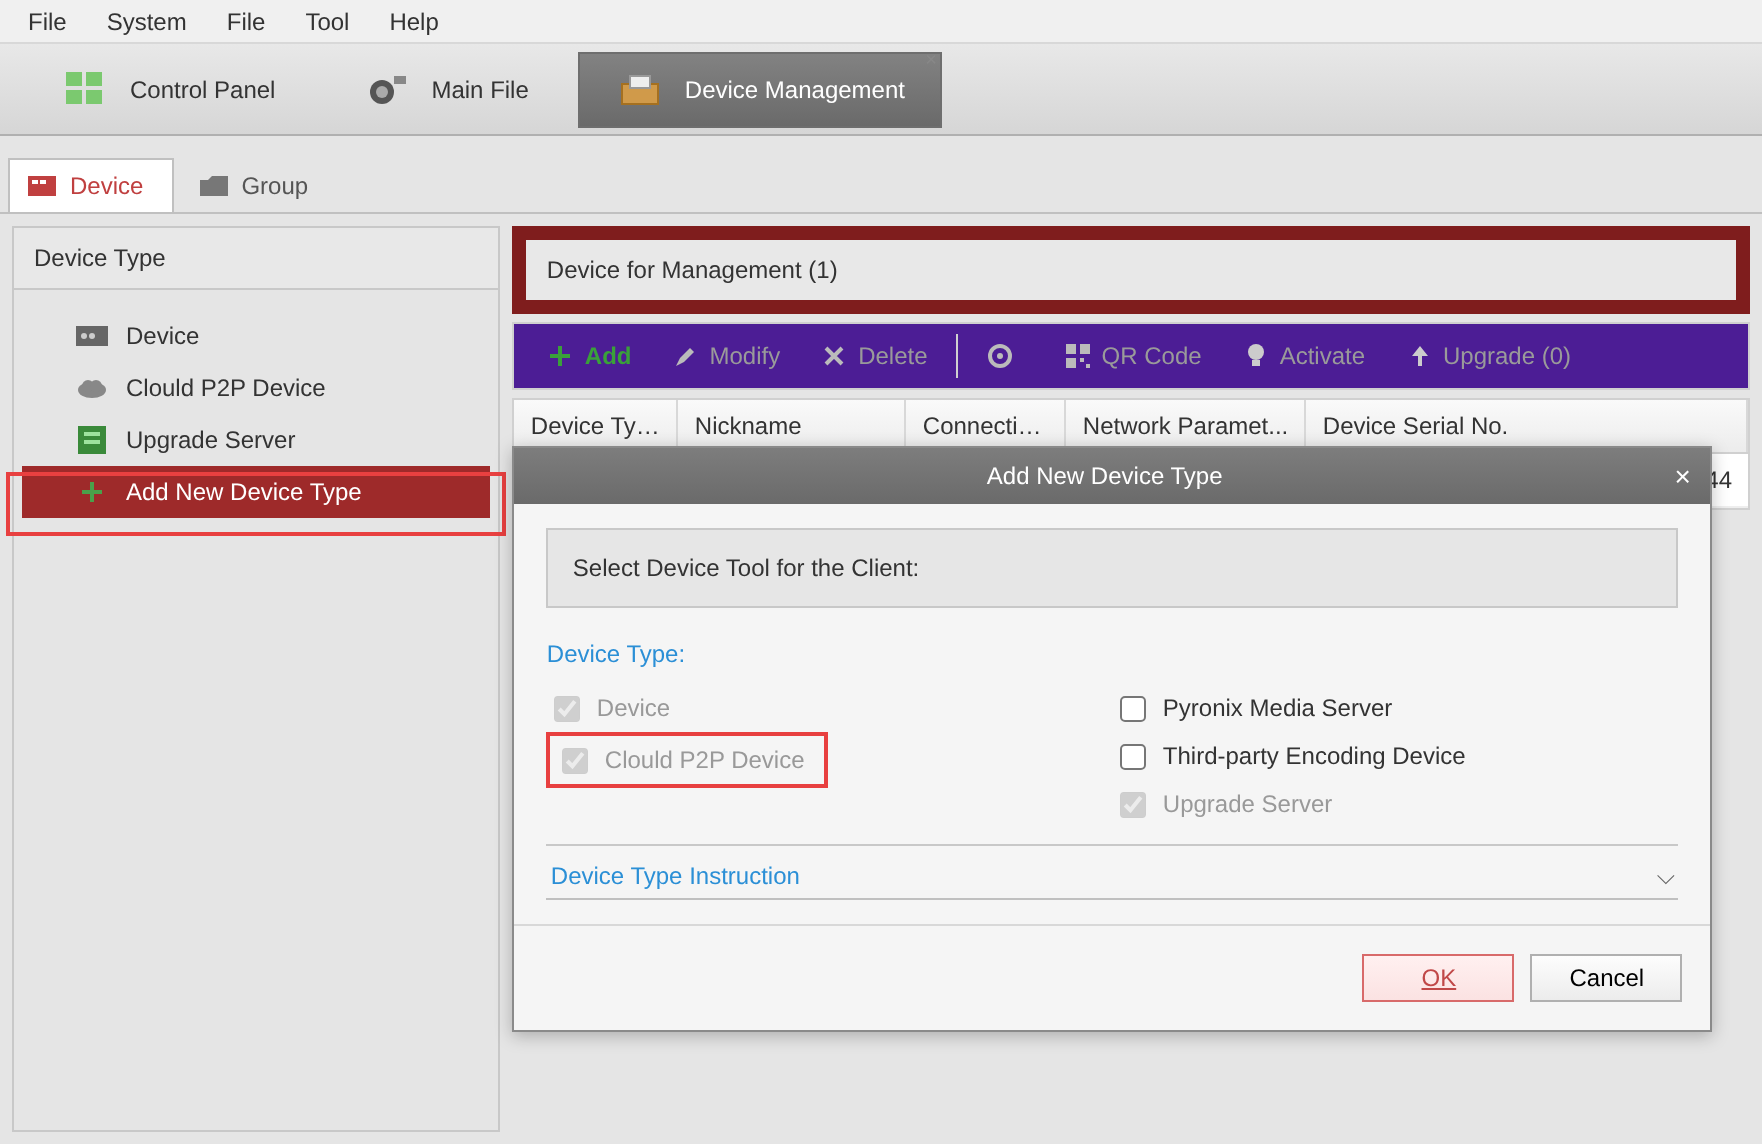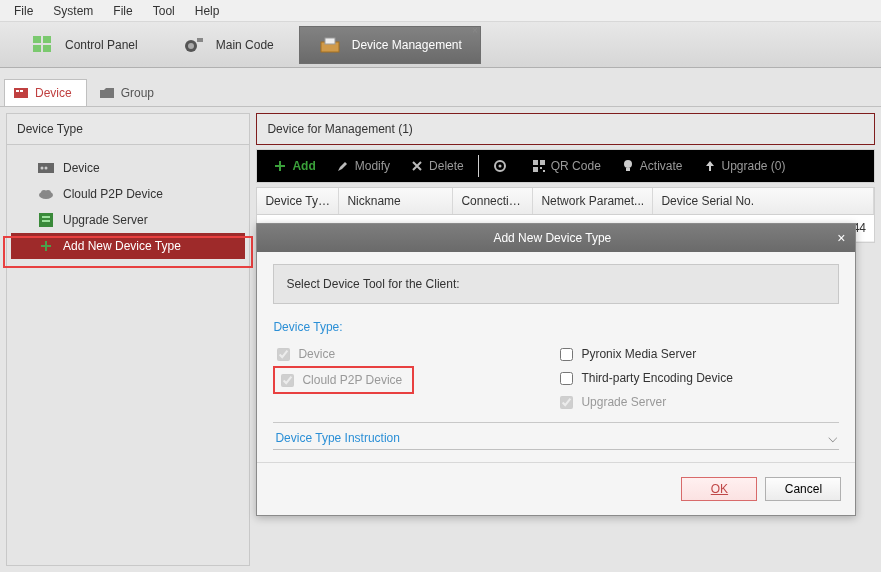--- a/index.html
+++ b/index.html
@@ -29,23 +29,23 @@
 .left-panel { width: 264px; background: #e5e5e5; border: 1px solid #c8c8c8; margin: 6px 4px 6px 6px; }
 .panel-header { padding: 8px 10px; color: #333; border-bottom: 1px solid #c8c8c8; background: #e8e8e8; }
 .tree-area { padding: 10px 4px; }
 .tree-item { display: flex; align-items: center; padding: 6px 8px 6px 26px; color: #333; cursor: pointer; }
 .tree-item.selected { background: #9e2a2a; color: #fff; }
 .tree-icon { width: 18px; height: 14px; margin-right: 8px; display:inline-flex; align-items:center; justify-content:center; }
 .highlight-box { border: 2px solid #e84040; position:absolute; pointer-events:none; }
 
 
 .right-panel { flex: 1; background: #e5e5e5; margin: 6px 6px 6px 2px; position: relative; }
-.right-header { padding: 8px 10px; color: #333; border: 1px solid #7f1d1d; background: #e8e8e8; margin-bottom: 4px; }
-
-.toolbar { background: #000000; border: 1px solid #d0d0d0; height: 34px; display: flex; align-items: center; padding: 0 6px; margin-bottom: 4px; }
+.right-header { padding: 8px 10px; color: #333; border: 7px solid #7f1d1d; background: #e8e8e8; margin-bottom: 4px; }
+
+.toolbar { background: #4c1d95; border: 1px solid #d0d0d0; height: 34px; display: flex; align-items: center; padding: 0 6px; margin-bottom: 4px; }
 .tool-btn { display: flex; align-items: center; padding: 4px 10px; color: #9a9a9a; cursor: pointer; }
 .tool-btn.enabled { color: #333; }
 .tool-btn .ticon { width: 14px; height: 14px; margin-right: 5px; display:inline-flex; align-items:center; justify-content:center; }
 .tool-sep { width: 1px; height: 22px; background: #d0d0d0; margin: 0 4px; }
 
 
 .table { background: #fff; border: 1px solid #d0d0d0; }
 .thead { display: flex; background: linear-gradient(#fafafa,#ececec); border-bottom: 1px solid #d0d0d0; }
 .th { padding: 6px 8px; color: #333; border-right: 1px solid #d8d8d8; white-space: nowrap; overflow: hidden; text-overflow: ellipsis; }
 .trow { display: flex; border-bottom: 1px solid #eee; }
@@ -98,21 +98,21 @@
     <span>Control Panel</span>
   </div>
   <div class="main-tab">
     <span class="tab-icon">
       <svg width="22" height="18">
           <circle cx="8" cy="10" r="6" fill="#555"></circle>
           <circle cx="8" cy="10" r="3" fill="#aaa"></circle>
           <rect x="14" y="2" width="6" height="4" fill="#888"></rect>
         </svg>
     </span>
-    <span>Main Code</span>
+    <span>Main File</span>
   </div>
   <div class="main-tab active">
     <span class="tab-close">×</span>
     <span class="tab-icon">
       <svg width="22" height="18">
           <rect x="2" y="6" width="18" height="10" fill="#d09a4a" stroke="#a57020"></rect>
           <rect x="6" y="2" width="10" height="6" fill="#eee" stroke="#999"></rect>
         </svg>
     </span>
     <span>Device Management</span>

